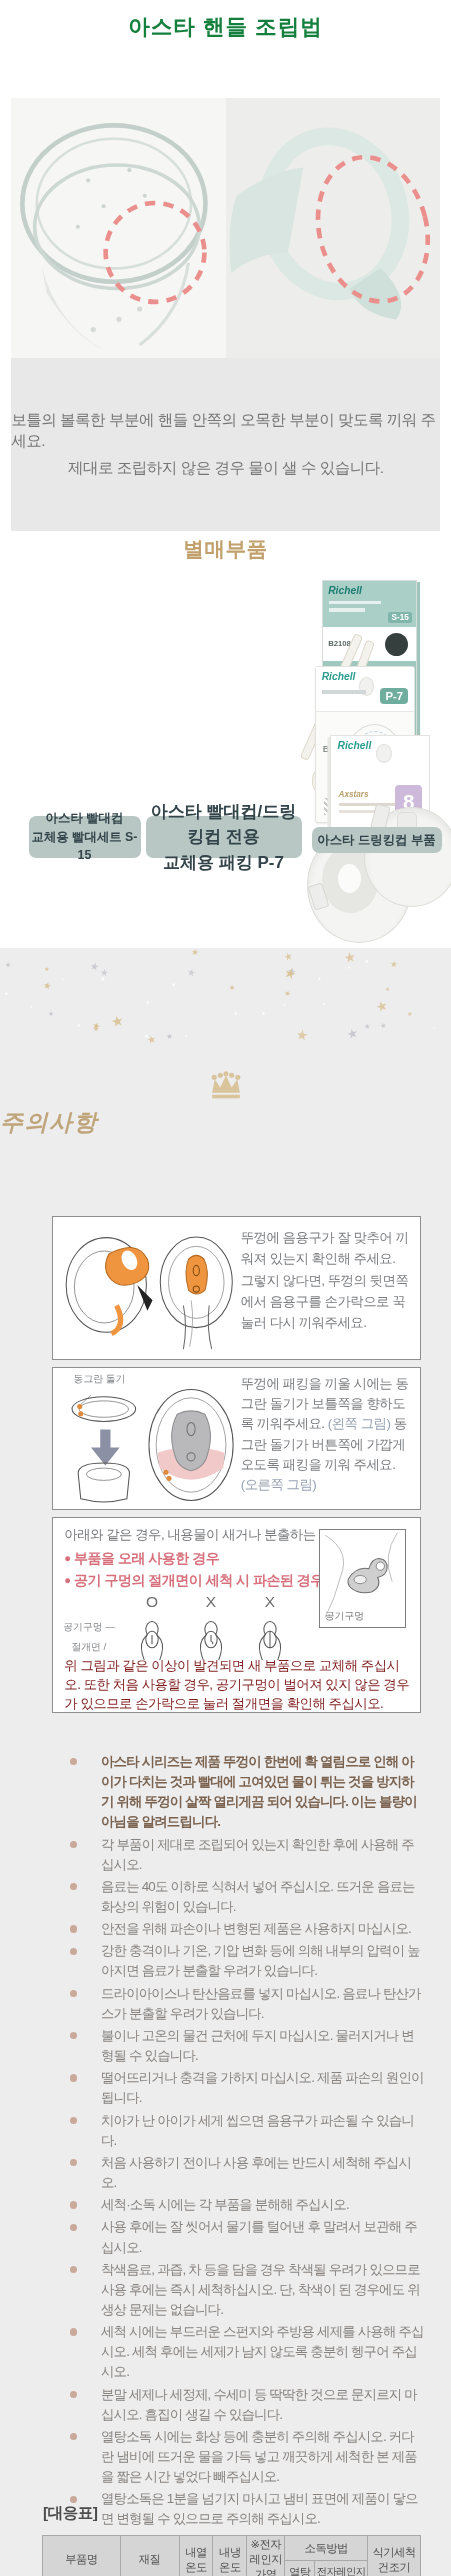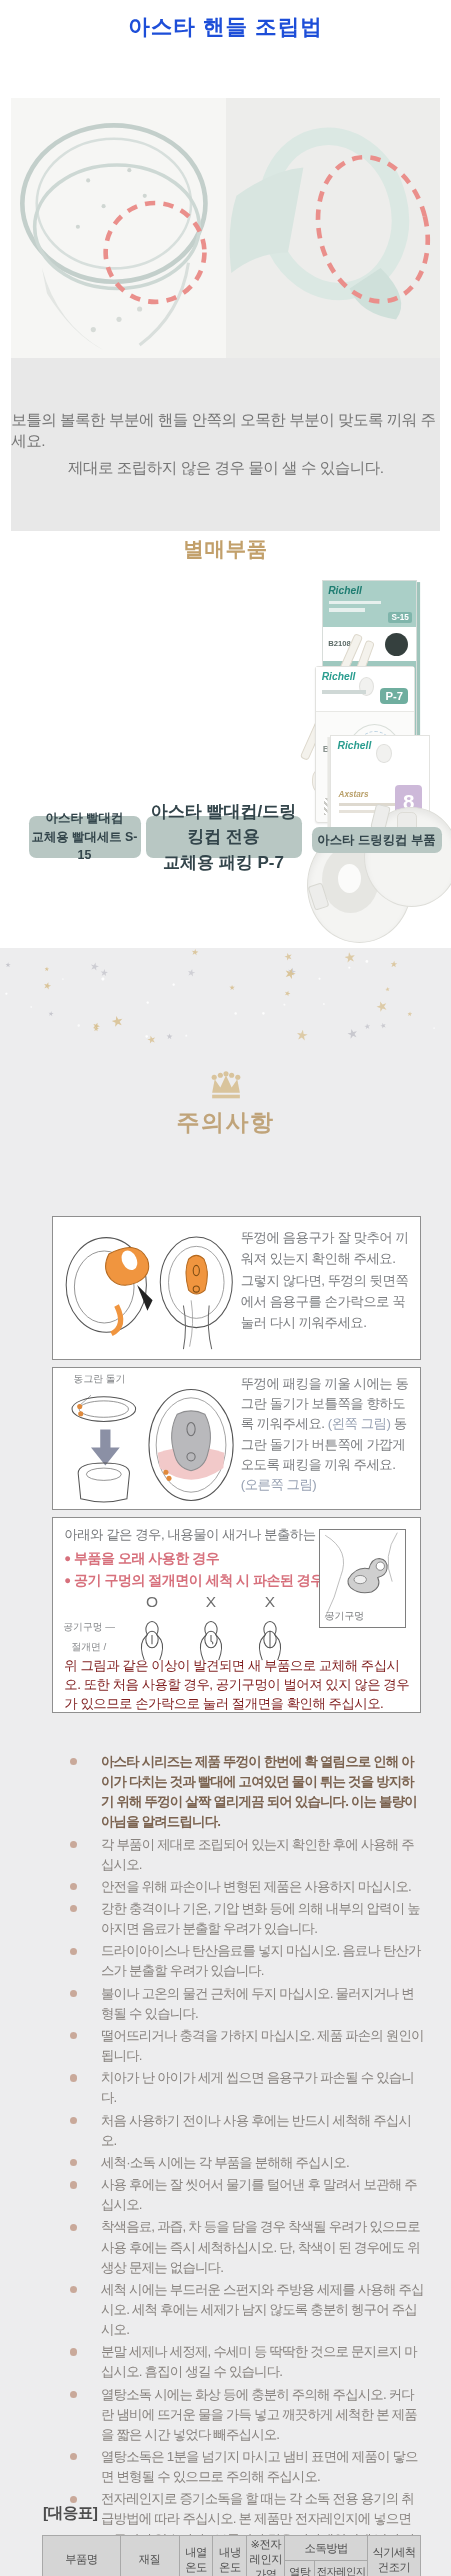--- a/index.html
+++ b/index.html
@@ -1,21 +1,21 @@
 <!DOCTYPE html>
 <html style="font-size:8.2px"><head>
 <meta charset="utf-8">
 <style>
   html,body{margin:0;padding:0;background:#ffffff;}
   body{font-family:"Liberation Sans","DejaVu Sans",sans-serif;}
   .page{position:relative;width:451px;height:2845px;background:#ffffff;overflow:hidden;margin:0 auto;}
 
   
   .main-title{position:absolute;top:12.4px;left:0;width:100%;text-align:center;
-    font-size:21.6px;font-weight:bold;color:#1d4ed8;letter-spacing:1px;}
+    font-size:21.6px;font-weight:bold;color:#15803d;letter-spacing:1px;}
 
   
   .photos{position:absolute;top:98px;left:11.3px;width:429px;height:260px;display:flex;}
   .photo{flex:1;position:relative;overflow:hidden;}
   .photo.left{background:#f6f6f4;}
   .photo.right{background:#ededeb;}
 
   
   .graybox{position:absolute;top:358px;left:11.3px;width:429px;height:173px;background:#e8e8e8;
     display:flex;flex-direction:column;justify-content:center;align-items:center;}
@@ -83,22 +83,22 @@
   .cap2{left:130px;top:0;width:156px;height:42px;font-size:17px;}
   .cap3{left:296px;top:11.3px;width:130px;height:26px;font-size:12.4px;justify-content:center;}
 
   
   .gray-section{position:absolute;top:948px;left:0;width:451px;height:1897px;background:#ededee;overflow:hidden;}
   .stars-band{position:absolute;left:0;width:100%;pointer-events:none;}
   .stars-top{top:0;height:103px;}
   .star{position:absolute;line-height:1;}
 
   .crown{position:absolute;top:123px;left:50%;transform:translateX(-50%);}
-  .caution-title{position:absolute;top:159px;left:0;width:100%;text-align:center;
-     font-size:23px;font-weight:bold;color:#c0a47a;letter-spacing:1.5px;}
+  .caution-title{position:absolute;top:159px;left:0;width:100%;
+     font-size:23px;font-weight:bold;color:#c0a47a;letter-spacing:1.5px;font-style:italic;}
 
   .cbox{position:absolute;left:52px;width:369px;background:#ffffff;border:1px solid #8f8f8f;box-sizing:border-box;}
   .cbox1{top:268px;height:144px;}
   .cbox2{top:419px;height:143px;}
   .cbox3{top:569px;height:196px;}
 
   .cbox .illus{position:absolute;left:7.2px;top:6.2px;}
   .cbox .ctext{position:absolute;right:9.3px;top:10.3px;width:170px;font-size:13.4px;color:#7b7d80;line-height:1.58;letter-spacing:-0.5px;}
   .cbox2 .ctext{top:6.2px;line-height:1.5;}
   .ref-gray{color:#98a2b3;}
@@ -412,20 +412,21 @@
         </svg>
         <div class="flabel">공기구멍</div>
       </div>
 
       <div class="outro">위 그림과 같은 이상이 발견되면 새 부품으로 교체해 주십시오. 또한 처음 사용할 경우, 공기구멍이 벌어져 있지 않은 경우가 있으므로 손가락으로 눌러 절개면을 확인해 주십시오.</div>
     </div>
 
     <ul class="bullets">
       <li class="lead">아스타 시리즈는 제품 뚜껑이 한번에 확 열림으로 인해 아이가 다치는 것과 빨대에 고여있던 물이 튀는 것을 방지하기 위해 뚜껑이 살짝 열리게끔 되어 있습니다. 이는 불량이 아님을 알려드립니다.</li>
       <li>각 부품이 제대로 조립되어 있는지 확인한 후에 사용해 주십시오.</li>
+      <li>음료는 40도 이하로 식혀서 넣어 주십시오. 뜨거운 음료는 화상의 위험이 있습니다.</li>
       <li>안전을 위해 파손이나 변형된 제품은 사용하지 마십시오.</li>
       <li>강한 충격이나 기온, 기압 변화 등에 의해 내부의 압력이 높아지면 음료가 분출할 우려가 있습니다.</li>
       <li>드라이아이스나 탄산음료를 넣지 마십시오. 음료나 탄산가스가 분출할 우려가 있습니다.</li>
       <li>불이나 고온의 물건 근처에 두지 마십시오. 물러지거나 변형될 수 있습니다.</li>
       <li>떨어뜨리거나 충격을 가하지 마십시오. 제품 파손의 원인이 됩니다.</li>
       <li>치아가 난 아이가 세게 씹으면 음용구가 파손될 수 있습니다.</li>
       <li>처음 사용하기 전이나 사용 후에는 반드시 세척해 주십시오.</li>
       <li>세척·소독 시에는 각 부품을 분해해 주십시오.</li>
       <li>사용 후에는 잘 씻어서 물기를 털어낸 후 말려서 보관해 주십시오.</li>
       <li>착색음료, 과즙, 차 등을 담을 경우 착색될 우려가 있으므로 사용 후에는 즉시 세척하십시오. 단, 착색이 된 경우에도 위생상 문제는 없습니다.</li>

